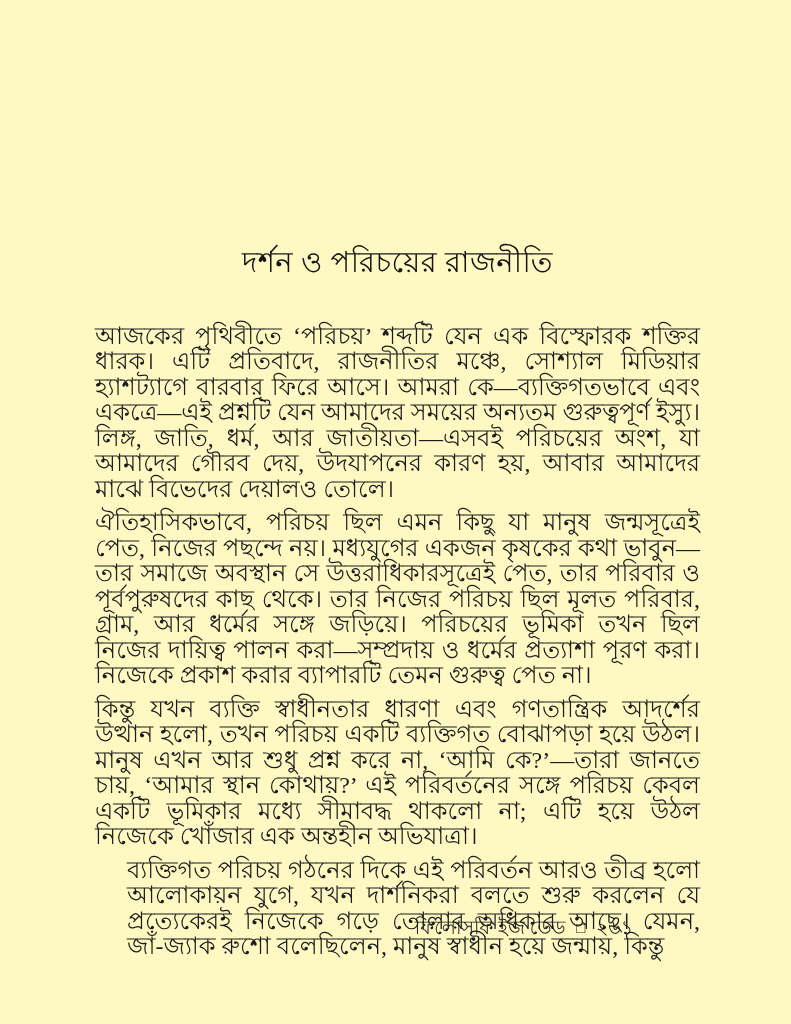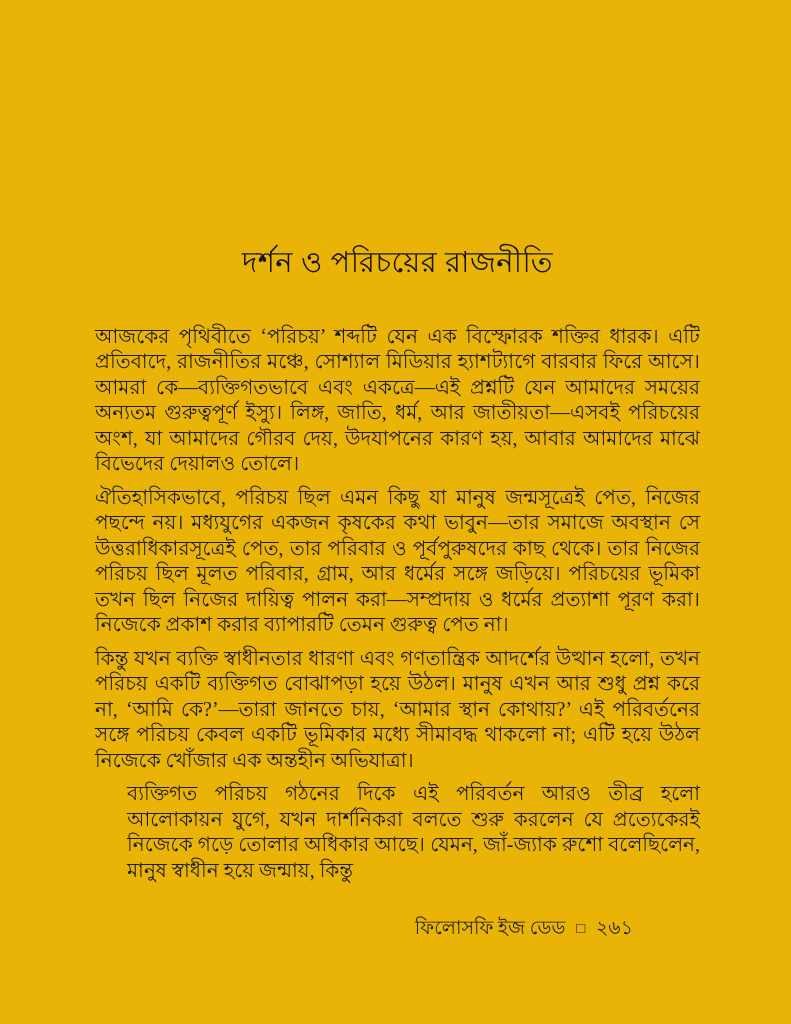--- a/index.html
+++ b/index.html
@@ -4,21 +4,21 @@
 <style>
   html, body {
     margin: 0;
     padding: 0;
     background: #ffffff;
   }
   .book-page {
     position: relative;
     width: 791px;
     height: 1024px;
-    background: #eab308;
+    background: #fef9c3;
     color: #161616;
     font-family: "Liberation Serif", "DejaVu Serif", serif;
     overflow: hidden;
   }
   .content {
     position: absolute;
     left: 95px;
     top: 244px;
     width: 605px;
   }
@@ -26,21 +26,21 @@
     margin: 0 0 42px 0;
     text-align: center;
     font-size: 29px;
     font-weight: 400;
     letter-spacing: 0.5px;
     line-height: 1.3;
     color: #141414;
   }
   .body-text p {
     margin: 0 0 8px 0;
-    font-size: 20px;
+    font-size: 24px;
     line-height: 25.5px;
     text-align: justify;
     text-justify: inter-word;
     color: #1c1c1c;
   }
   .body-text p:last-child {
     margin-bottom: 0;
     margin-left: 32px;
   }
   .page-footer {

